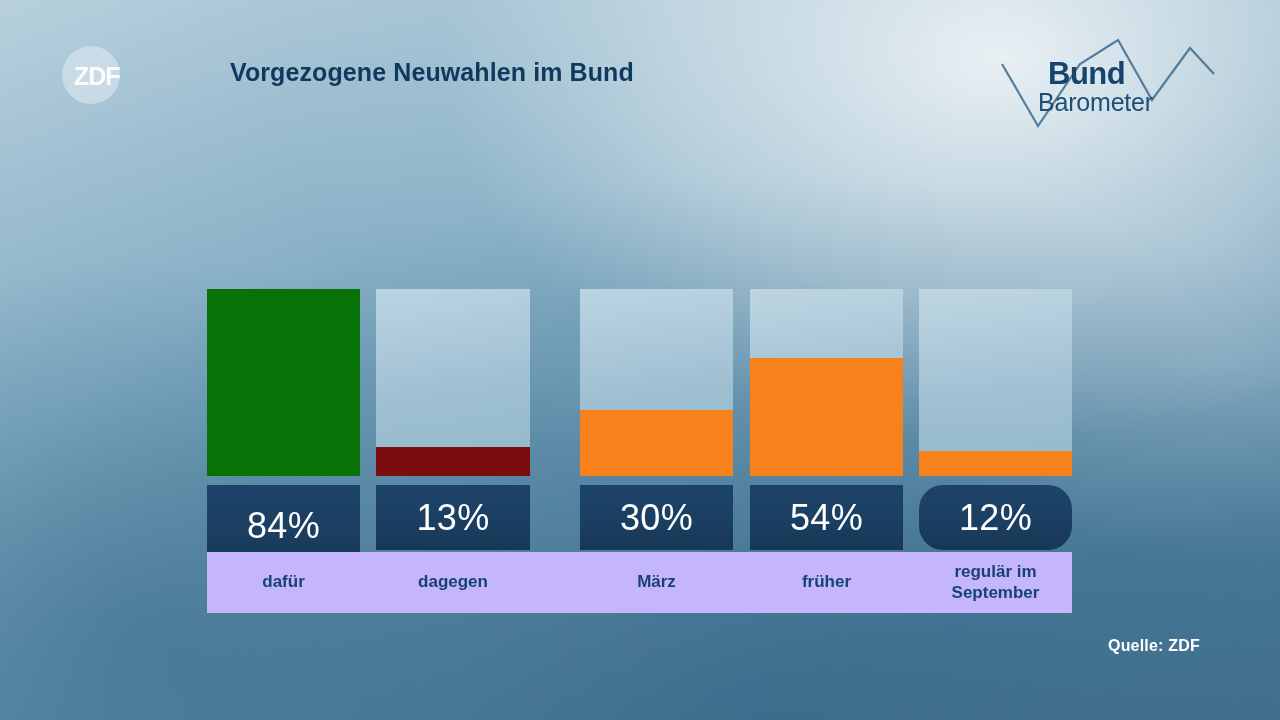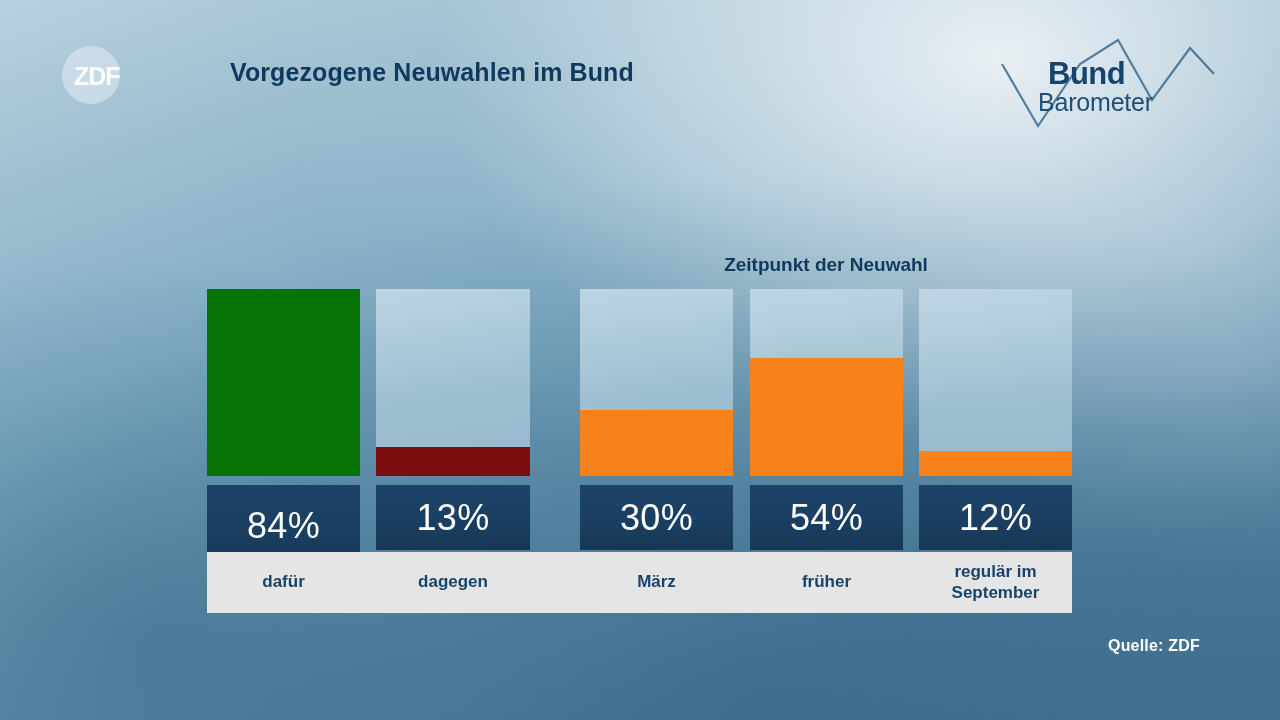--- a/index.html
+++ b/index.html
@@ -88,21 +88,21 @@
     background: linear-gradient(180deg, #1d4368 0%, #1b3f63 55%, #173754 100%);
     display:flex; align-items:center; justify-content:center;
   }
   .pct-box span {
     color:#ffffff; font-size:36px; font-weight:normal;
     letter-spacing:0.3px;
   }
 
   #label-strip {
     position:absolute; left:207px; top:552px; width:865px; height:61px;
-    background:#e5e5e5;
+    background:#c4b5fd;
     padding-left:44px;
   }
   .lbl {
     position:absolute; top:0; height:61px;
     display:flex; align-items:center; justify-content:center;
     color:#17446d; font-size:17px; font-weight:bold;
     text-align:center; line-height:1.18;
   }
 
   #source {
@@ -127,21 +127,20 @@
 <div id="pb-logo">
   <svg id="pb-zig" viewBox="0 0 216 105">
     <polyline points="2,30 38,92 80,30 118,6 152,66 190,14 214,40" fill="none" stroke="#3c6a8e" stroke-width="2.2" stroke-opacity="0.85"></polyline>
   </svg>
   <div id="pb-polit">Bund</div>
   <div id="pb-baro">Barometer</div>
 </div>
 
 <div id="chart">
 
-  <div id="subtitle">Zeitpunkt der Neuwahl</div>
 
   <div class="col">
     <div class="bar-track" style="left:207px; top:289px; width:153px; height:187px;">
       <div class="bar-fill" style="height:187px; background:#077307;"></div>
     </div>
     <div class="pct-box" style="left:207px; top:485px; width:153px; height:81px;">
       <span>84%</span>
     </div>
   </div>
 
@@ -169,21 +168,21 @@
     </div>
     <div class="pct-box" style="left:750px; top:485px; width:153px; height:65px;">
       <span>54%</span>
     </div>
   </div>
 
   <div class="col">
     <div class="bar-track" style="left:919px; top:289px; width:153px; height:187px;">
       <div class="bar-fill" style="height:25px; background:#f7821b;"></div>
     </div>
-    <div class="pct-box" style="left:919px; top:485px; width:153px; height:65px;">
+    <div class="pct-box" style="left:919px; top:485px; width:153px; height:65px;border-radius:24px;">
       <span>12%</span>
     </div>
   </div>
 
   <div id="label-strip">
     <div class="lbl" style="left:0px; width:153px;">
       <span>dafür</span>
     </div>
     <div class="lbl" style="left:169px; width:154px;">
       <span>dagegen</span>

